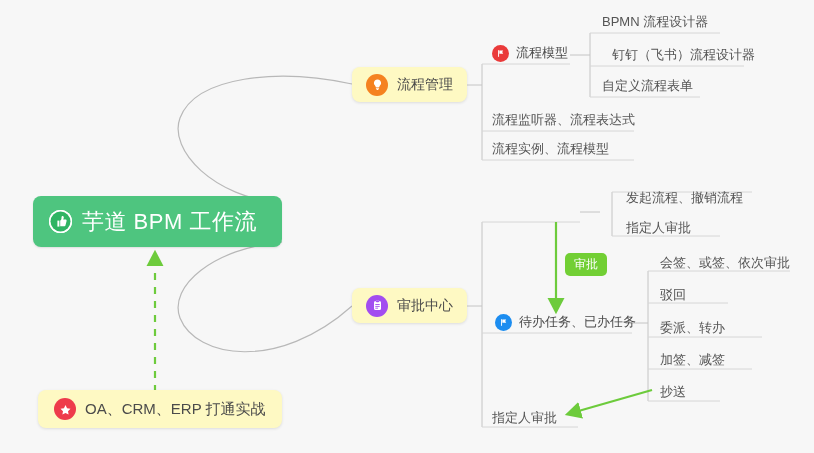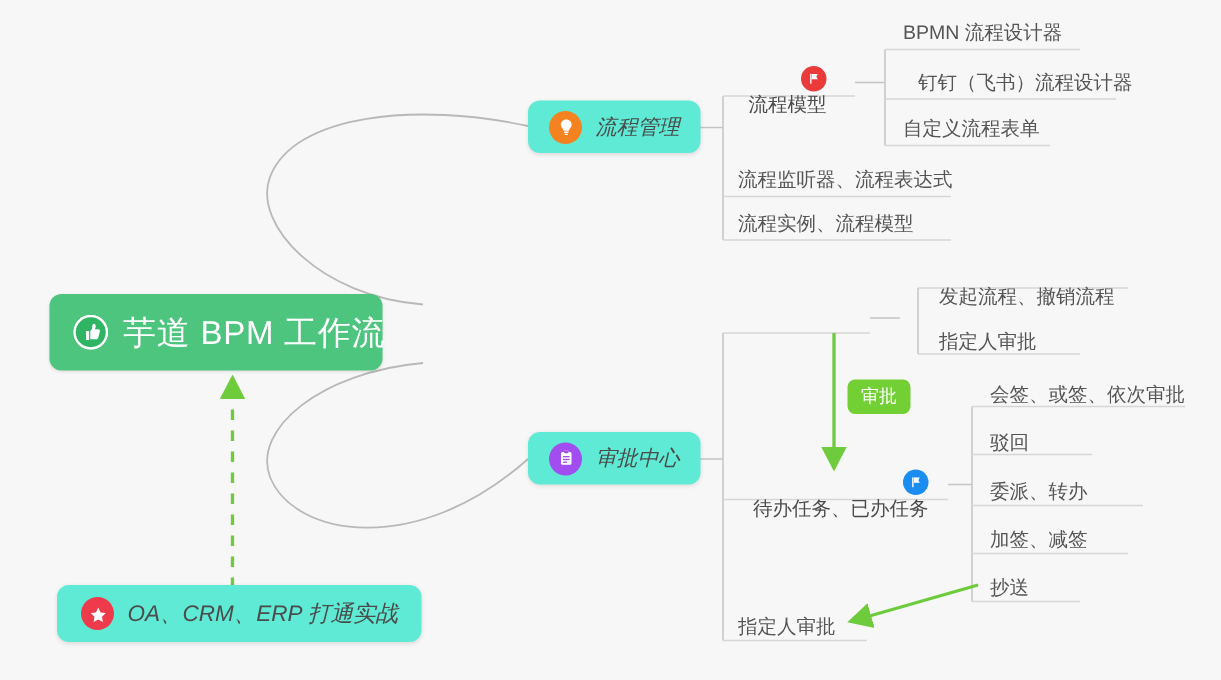--- a/index.html
+++ b/index.html
@@ -21,50 +21,49 @@
     width: 814px;
     height: 453px;
     pointer-events: none;
   }
 
   
   .root-node {
     position: absolute;
     left: 33px;
     top: 196px;
-    width: 222px;
+    width: 249px;
     height: 51px;
     background: #4ec57f;
     border-radius: 8px;
     box-shadow: 0 1px 2px rgba(0,0,0,0.10);
     display: flex;
     align-items: center;
     padding-left: 16px;
     box-sizing: border-box;
   }
   .root-label {
     color: #ffffff;
     font-size: 22px;
     letter-spacing: 0.5px;
     margin-left: 10px;
     white-space: nowrap;
   }
 
   
   .card {
     position: absolute;
-    background: #5eead4;
+    background: #fef9c3;
     border-radius: 8px;
     box-shadow: 0 1px 3px rgba(0,0,0,0.11);
     display: flex;
     align-items: center;
     box-sizing: border-box;
     padding: 0 14px;
     height: 35px;
-    font-style: italic;
   }
   .card-label {
     font-size: 14px;
     color: #4b4b4b;
     margin-left: 9px;
     white-space: nowrap;
   }
   #card-process { left: 352px; top: 67px; }
   #card-approve { left: 352px; top: 288px; }
   #card-integration {
@@ -81,23 +80,22 @@
     font-size: 13px;
     color: #555555;
     white-space: nowrap;
     line-height: 15px;
   }
 
   
   .topic {
     position: absolute;
     display: flex;
-    align-items: flex-end;
-    white-space: nowrap;
-    flex-direction: column;
+    align-items: center;
+    white-space: nowrap;
   }
   .topic-label {
     font-size: 13px;
     color: #4b4b4b;
     margin-left: 7px;
   }
 
   
   .ic {
     width: 17px;

